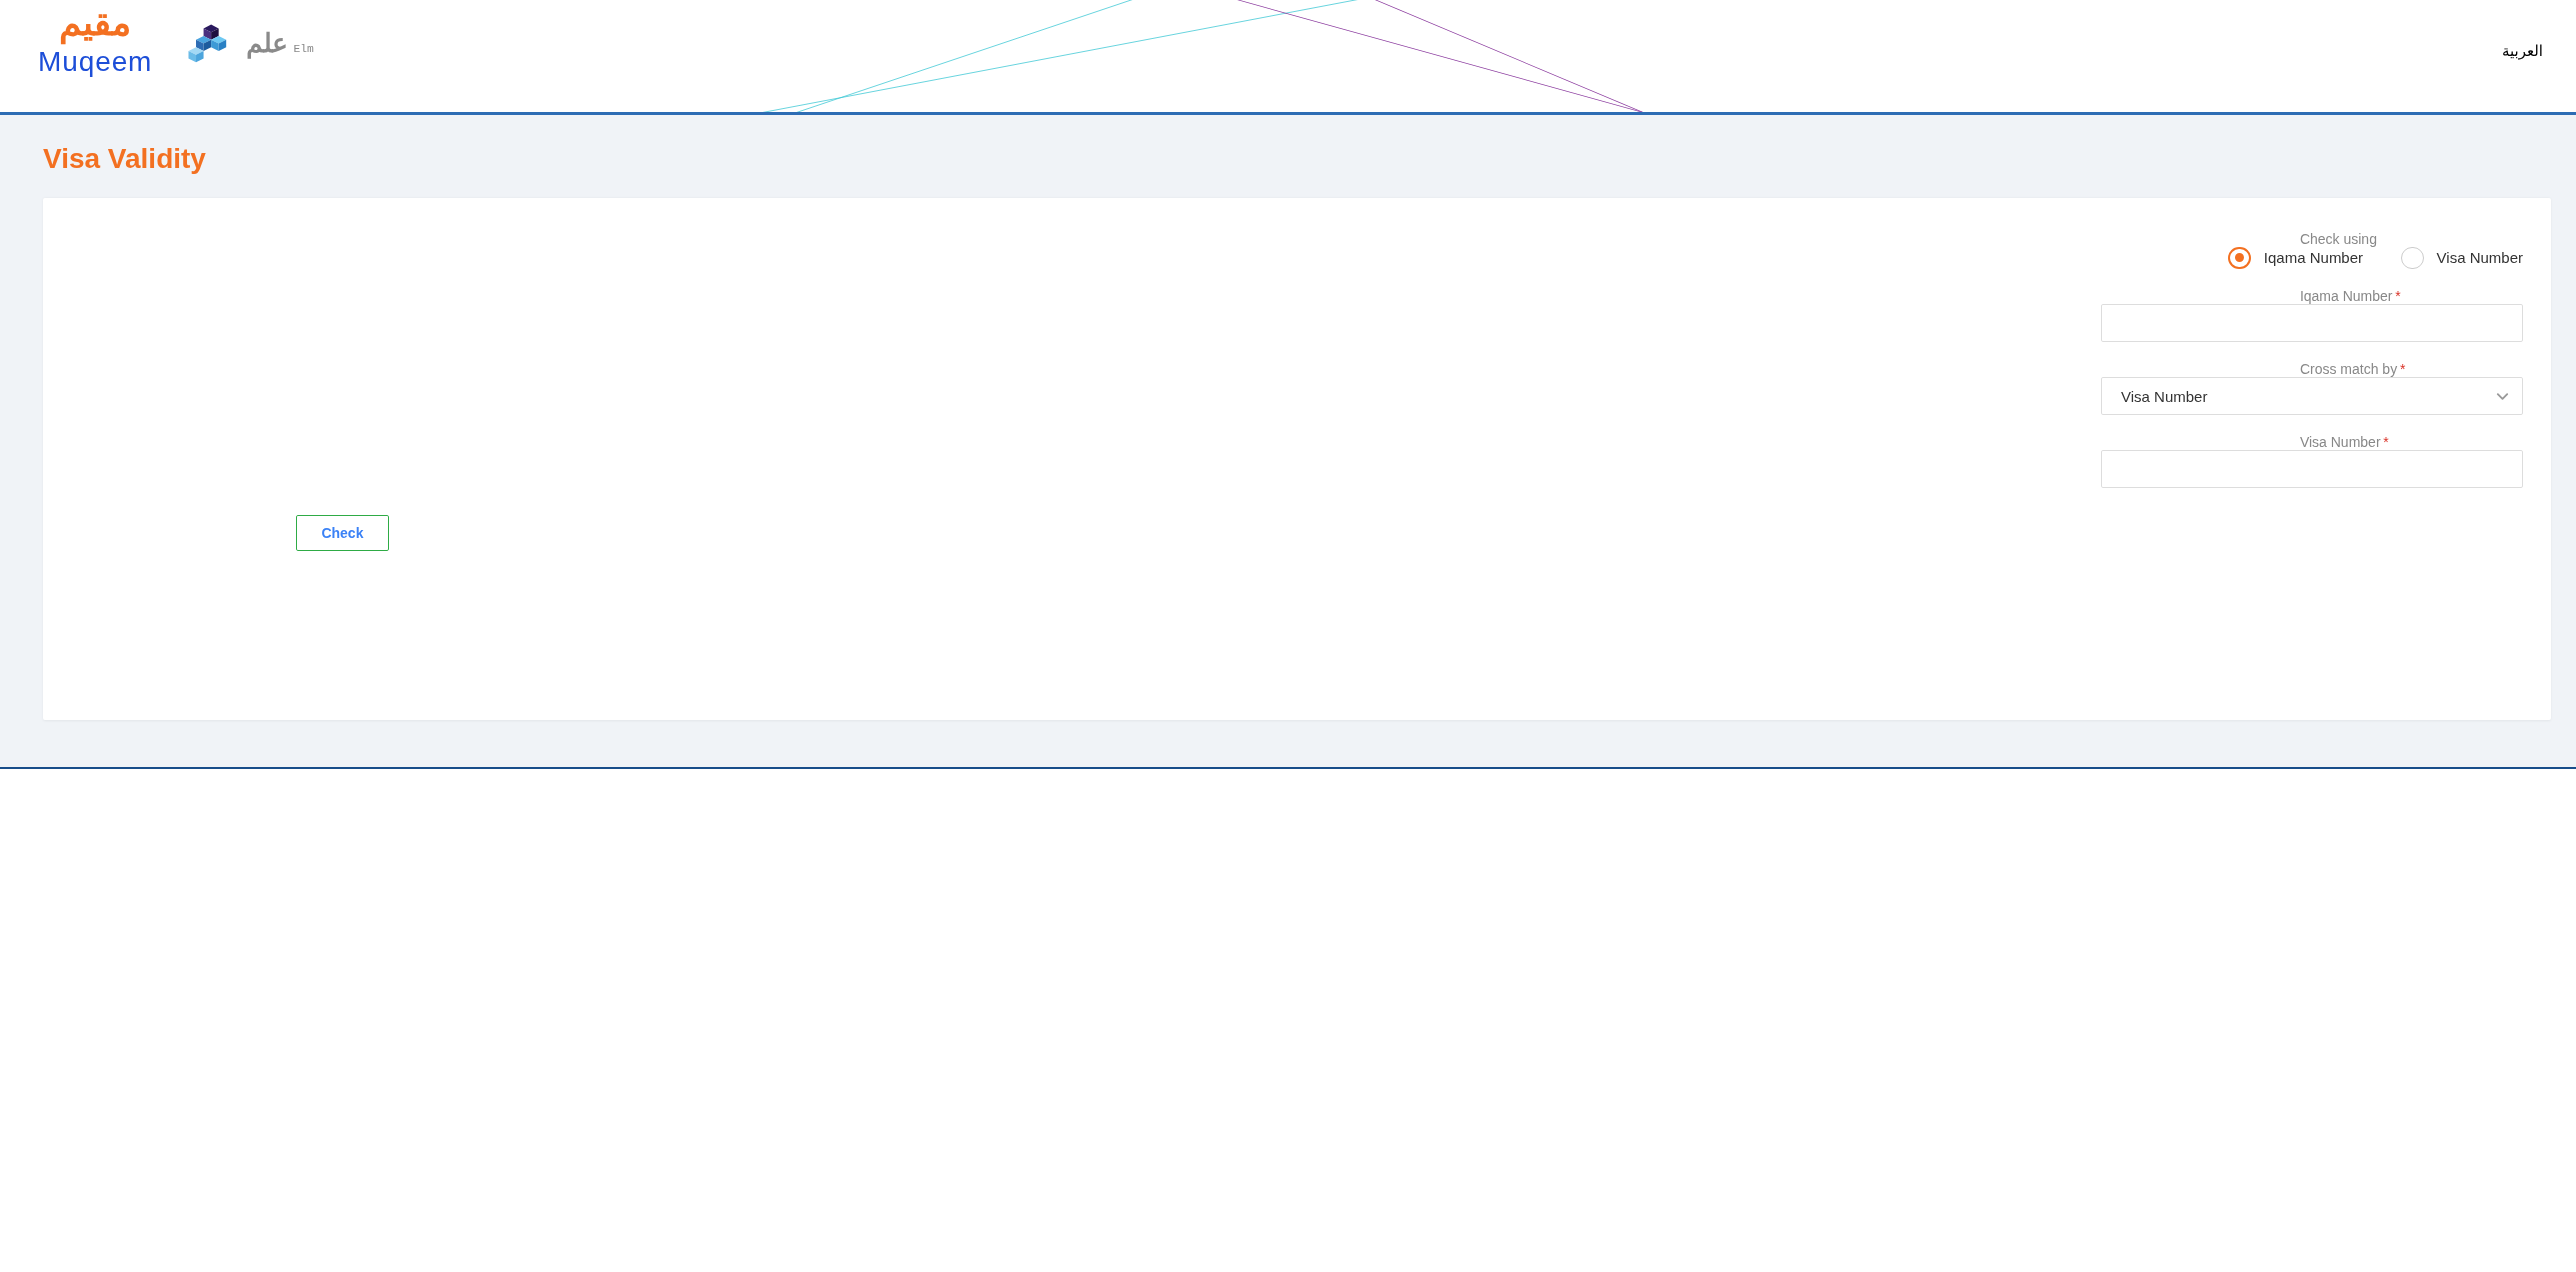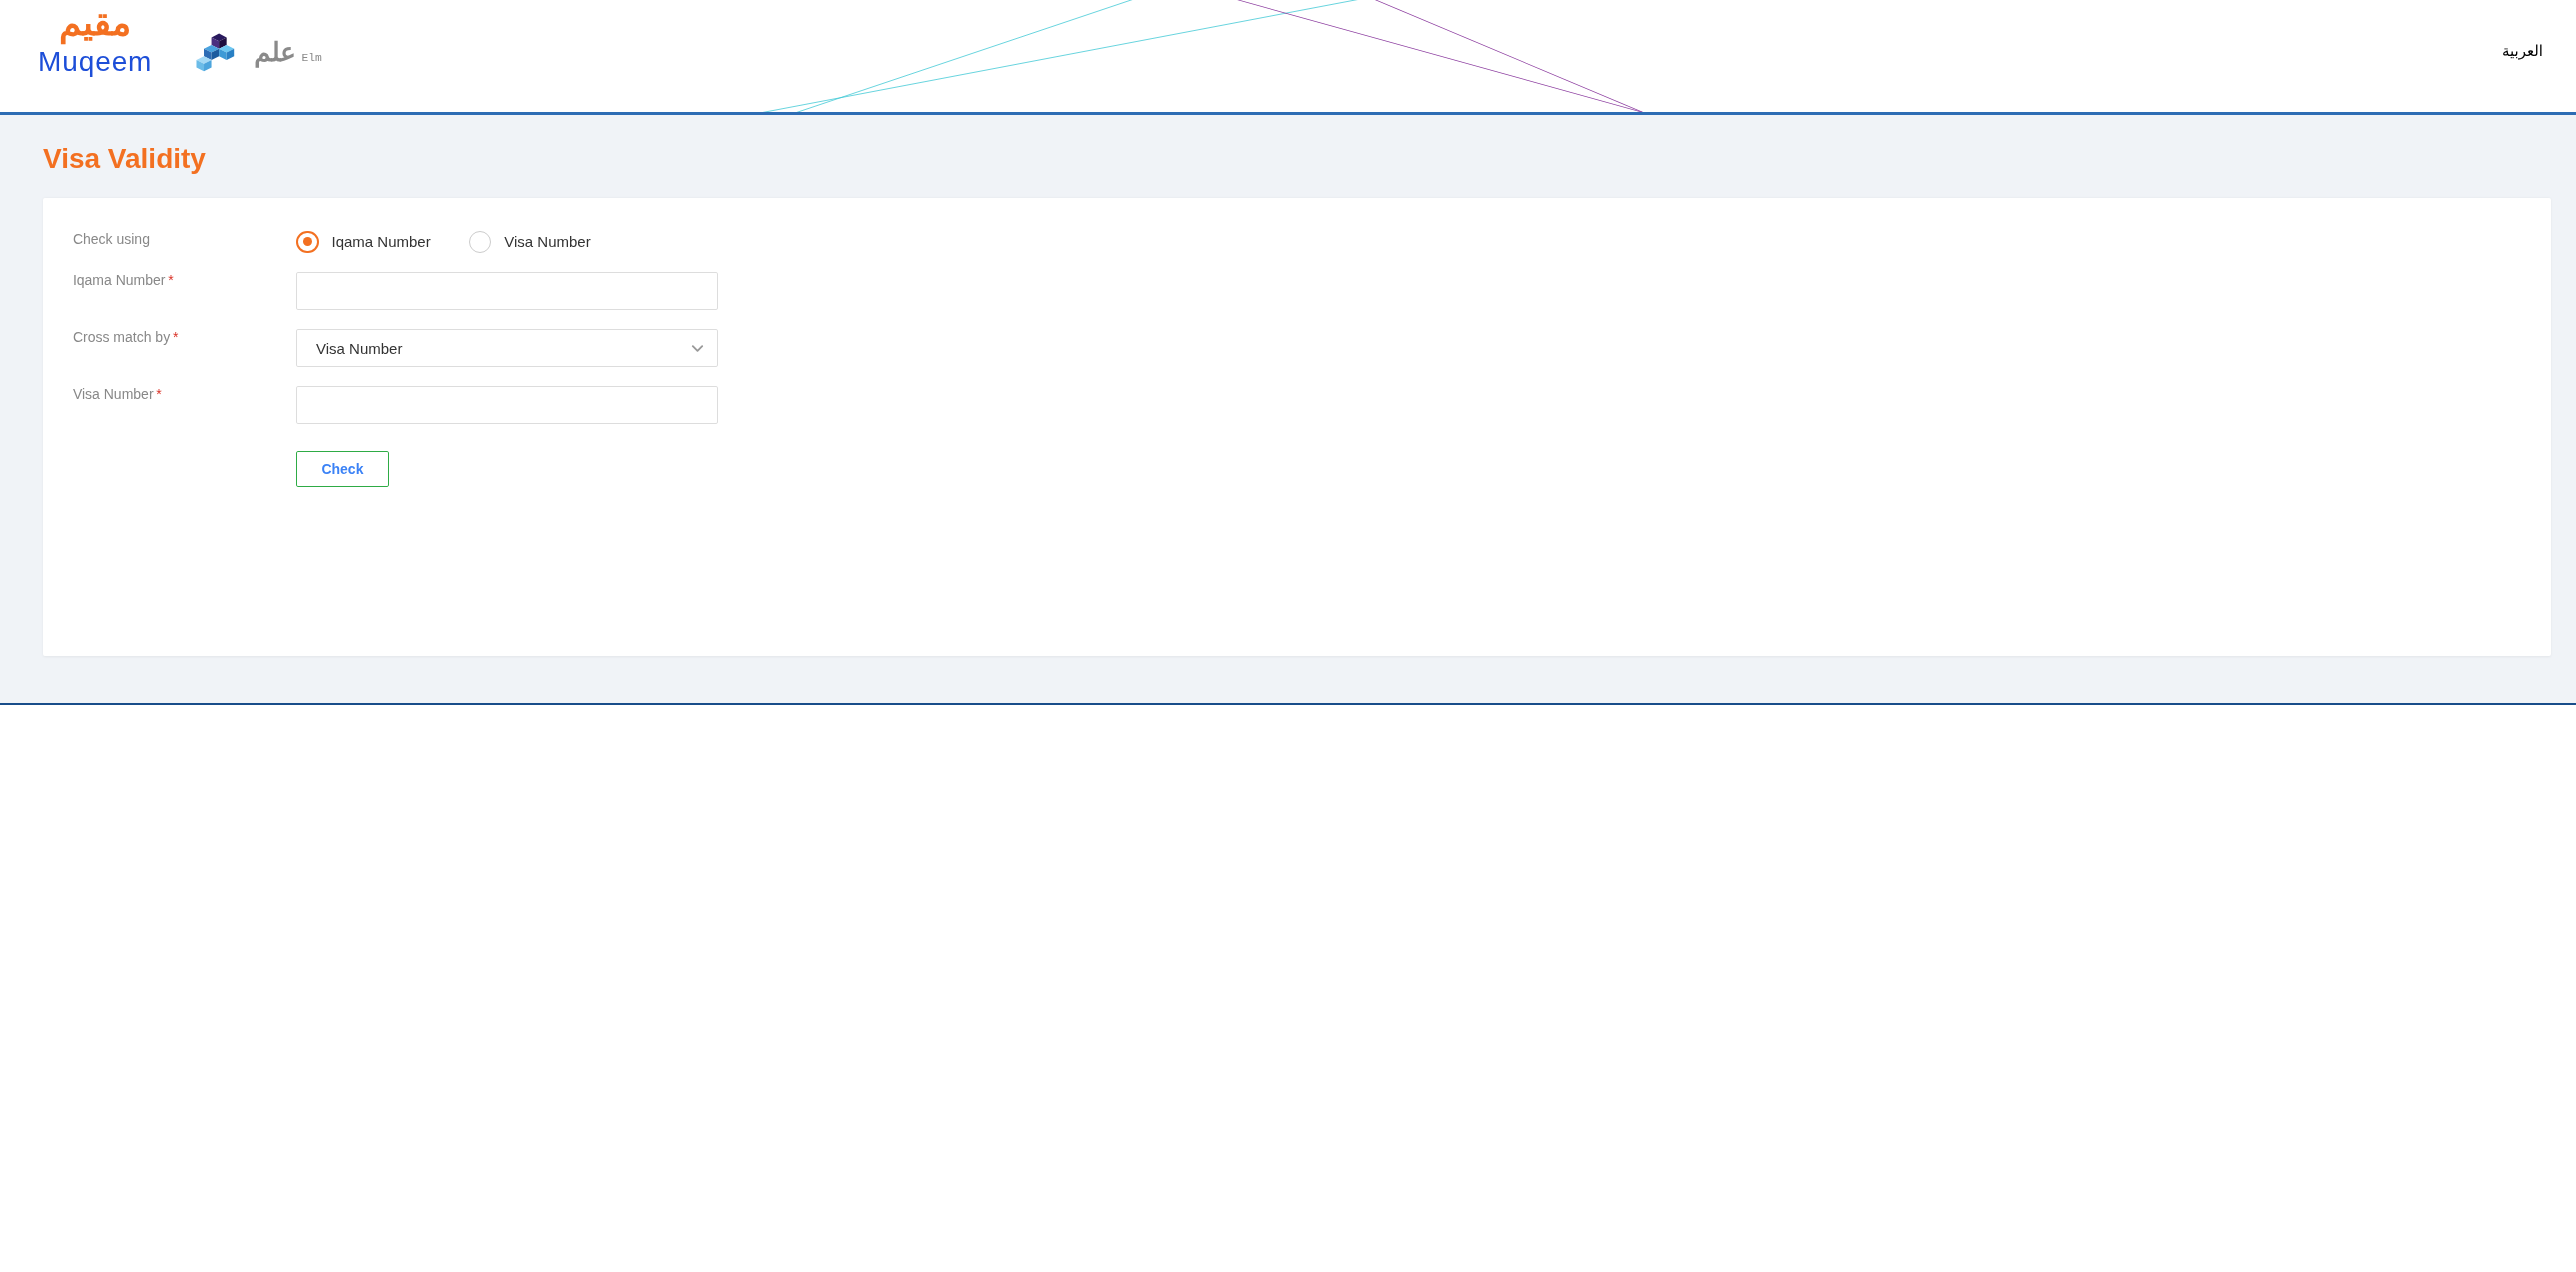--- a/index.html
+++ b/index.html
@@ -18,22 +18,22 @@
       height: 115px;
       background: #fff;
       border-bottom: 3.8px solid #2d6cb4;
       overflow: hidden;
     }
     .logos {
       position: absolute;
       left: 38px;
       top: 4.7px;
       display: flex;
-      align-items: flex-end;
-      gap: 36px;
+      align-items: center;
+      gap: 28px;
     }
     .logo-muqeem {
       display: flex;
       flex-direction: column;
       align-items: center;
     }
     .logo-muqeem-ar {
       font-size: 36px;
       font-weight: bold;
       color: #f37021;
@@ -102,22 +102,23 @@
       margin-bottom: 22.5px;
     }
     .form-card {
       background: #fff;
       border-radius: 1.9px;
       padding: 33px 28px 169px 28px;
       box-shadow: 0 0.9px 2.8px rgba(0,0,0,0.06);
     }
     .form-row {
       display: flex;
-      align-items: flex-start;
+      align-items: flex-end;
       margin-bottom: 19px;
+      flex-direction: column;
     }
     .form-label {
       width: 225px;
       color: #888;
       font-size: 14px;
       padding-left: 1.9px;
     }
     .req {
       color: #d93025;
       margin-left: 2.8px;

